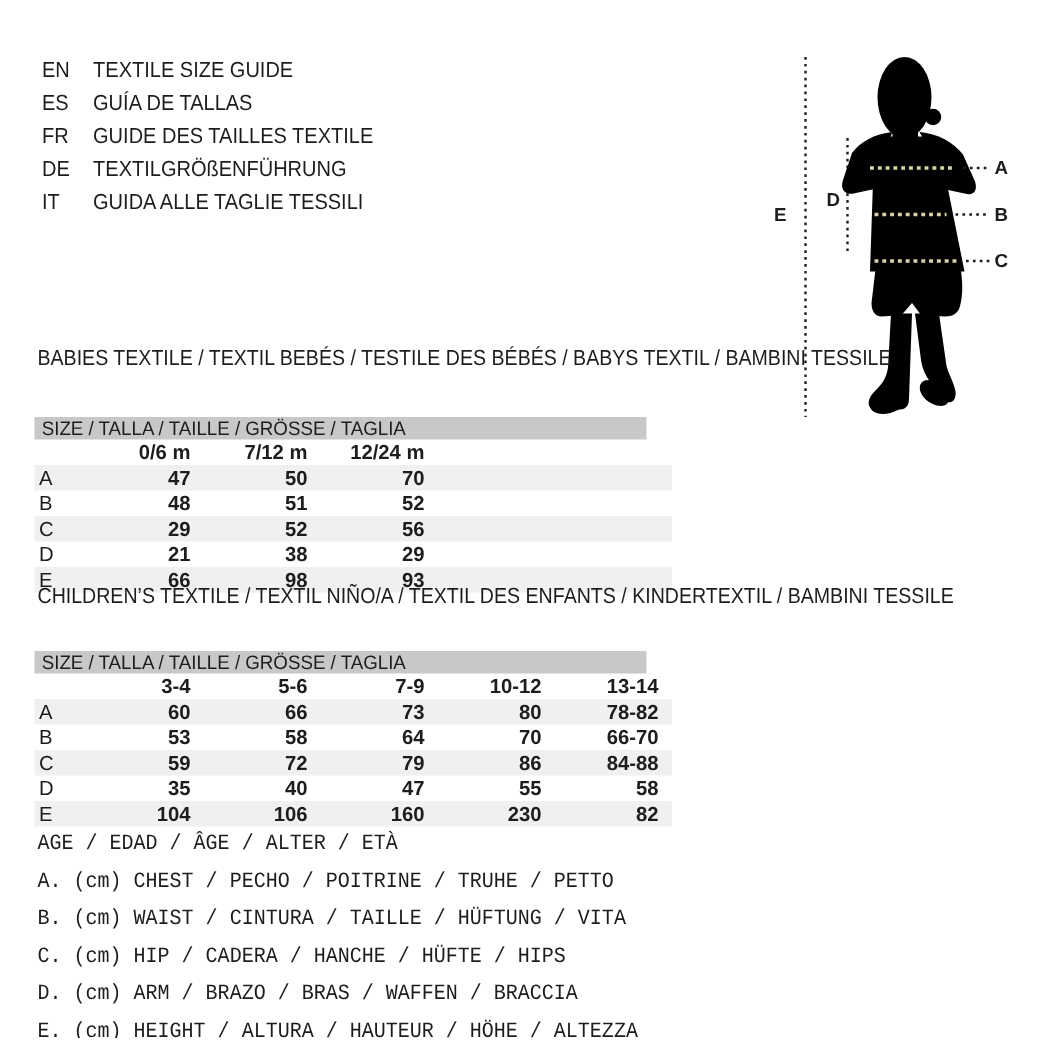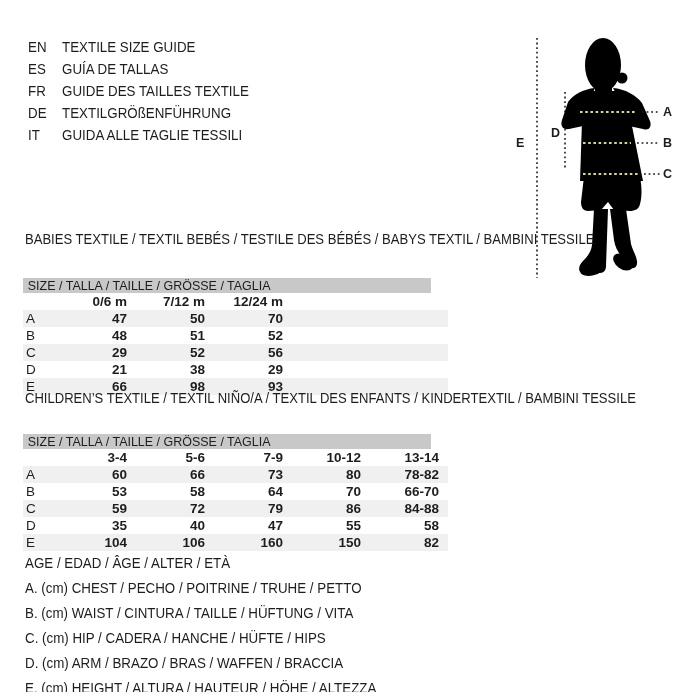--- a/index.html
+++ b/index.html
@@ -26,21 +26,21 @@
   .size-table{position:absolute;left:23px;width:425px;margin-top:20px;}
   #babies-table{top:258px;}
   #children-table{top:414px;}
   .tbl-bar{height:15px;line-height:15px;background:#c8c8c8;font-size:13px;
     padding-left:5px;white-space:nowrap;transform:scaleX(0.96);transform-origin:0 50%;}
   .tbl-row{display:flex;height:17px;align-items:center;font-size:13.5px;}
   .tbl-row.stripe{background:#f0f0f0;}
   .tbl-row .lbl{width:26px;flex:0 0 26px;padding-left:3px;box-sizing:border-box;}
   .tbl-row .val{width:78px;flex:0 0 78px;text-align:right;font-weight:bold;}
   
-  .legend{position:absolute;left:25px;top:550px;}
+  .legend{position:absolute;left:25px;top:550px;font-family:Liberation Mono, monospace;}
   .legend-row{height:25px;display:flex;align-items:center;font-size:14.5px;
     white-space:nowrap;transform:scaleX(0.92);transform-origin:0 50%;}
 </style>
 </head>
 <body>
 
 <div class="page">
 
   <div class="lang-list">
       <div class="lang-row">
@@ -185,21 +185,21 @@
         <span class="val">40</span>
         <span class="val">47</span>
         <span class="val">55</span>
         <span class="val">58</span>
       </div>
       <div class="tbl-row stripe">
         <span class="lbl">E</span>
         <span class="val">104</span>
         <span class="val">106</span>
         <span class="val">160</span>
-        <span class="val">150</span>
+        <span class="val">230</span>
         <span class="val">82</span>
       </div>
     </div>
 
   <div class="legend">
       <div class="legend-row">AGE / EDAD / ÂGE / ALTER / ETÀ</div>
       <div class="legend-row">A. (cm) CHEST / PECHO / POITRINE / TRUHE / PETTO</div>
       <div class="legend-row">B. (cm) WAIST / CINTURA / TAILLE / HÜFTUNG / VITA</div>
       <div class="legend-row">C. (cm) HIP / CADERA / HANCHE / HÜFTE / HIPS</div>
       <div class="legend-row">D. (cm) ARM / BRAZO / BRAS / WAFFEN / BRACCIA</div>

